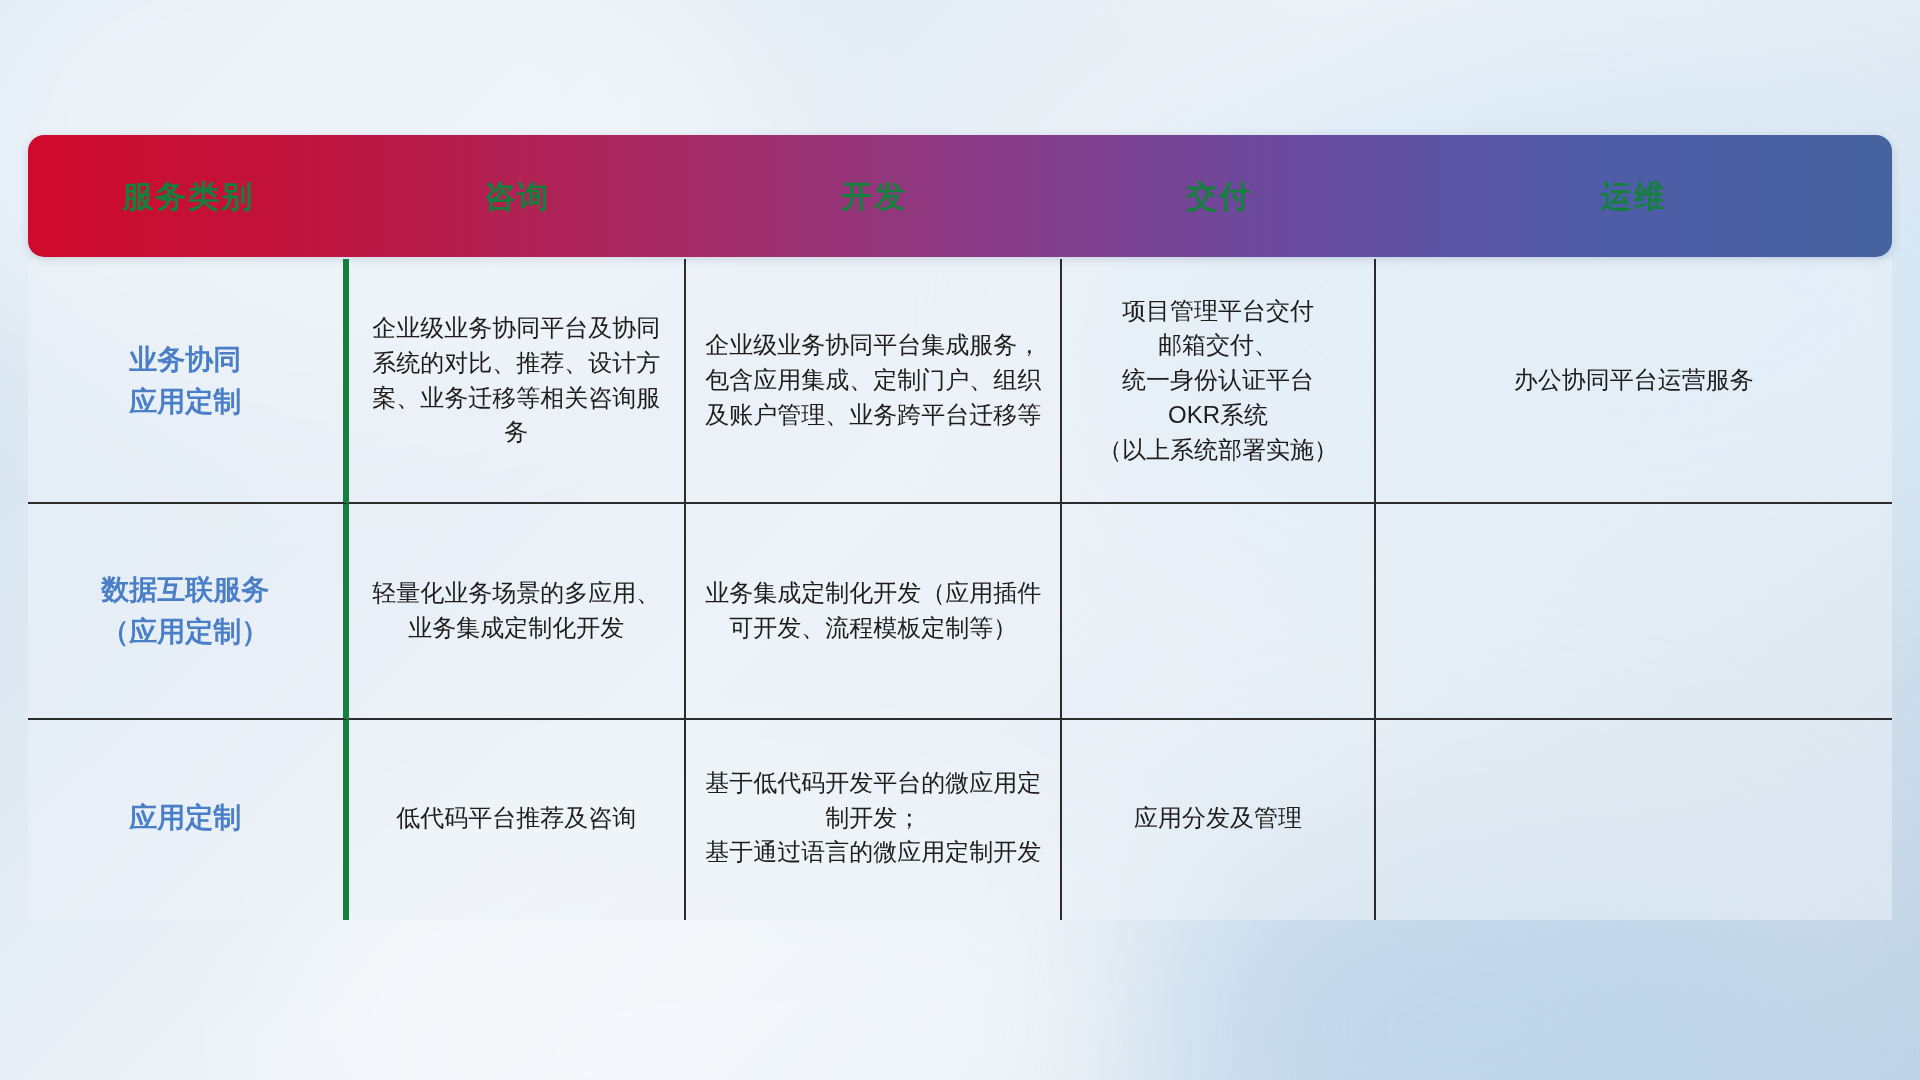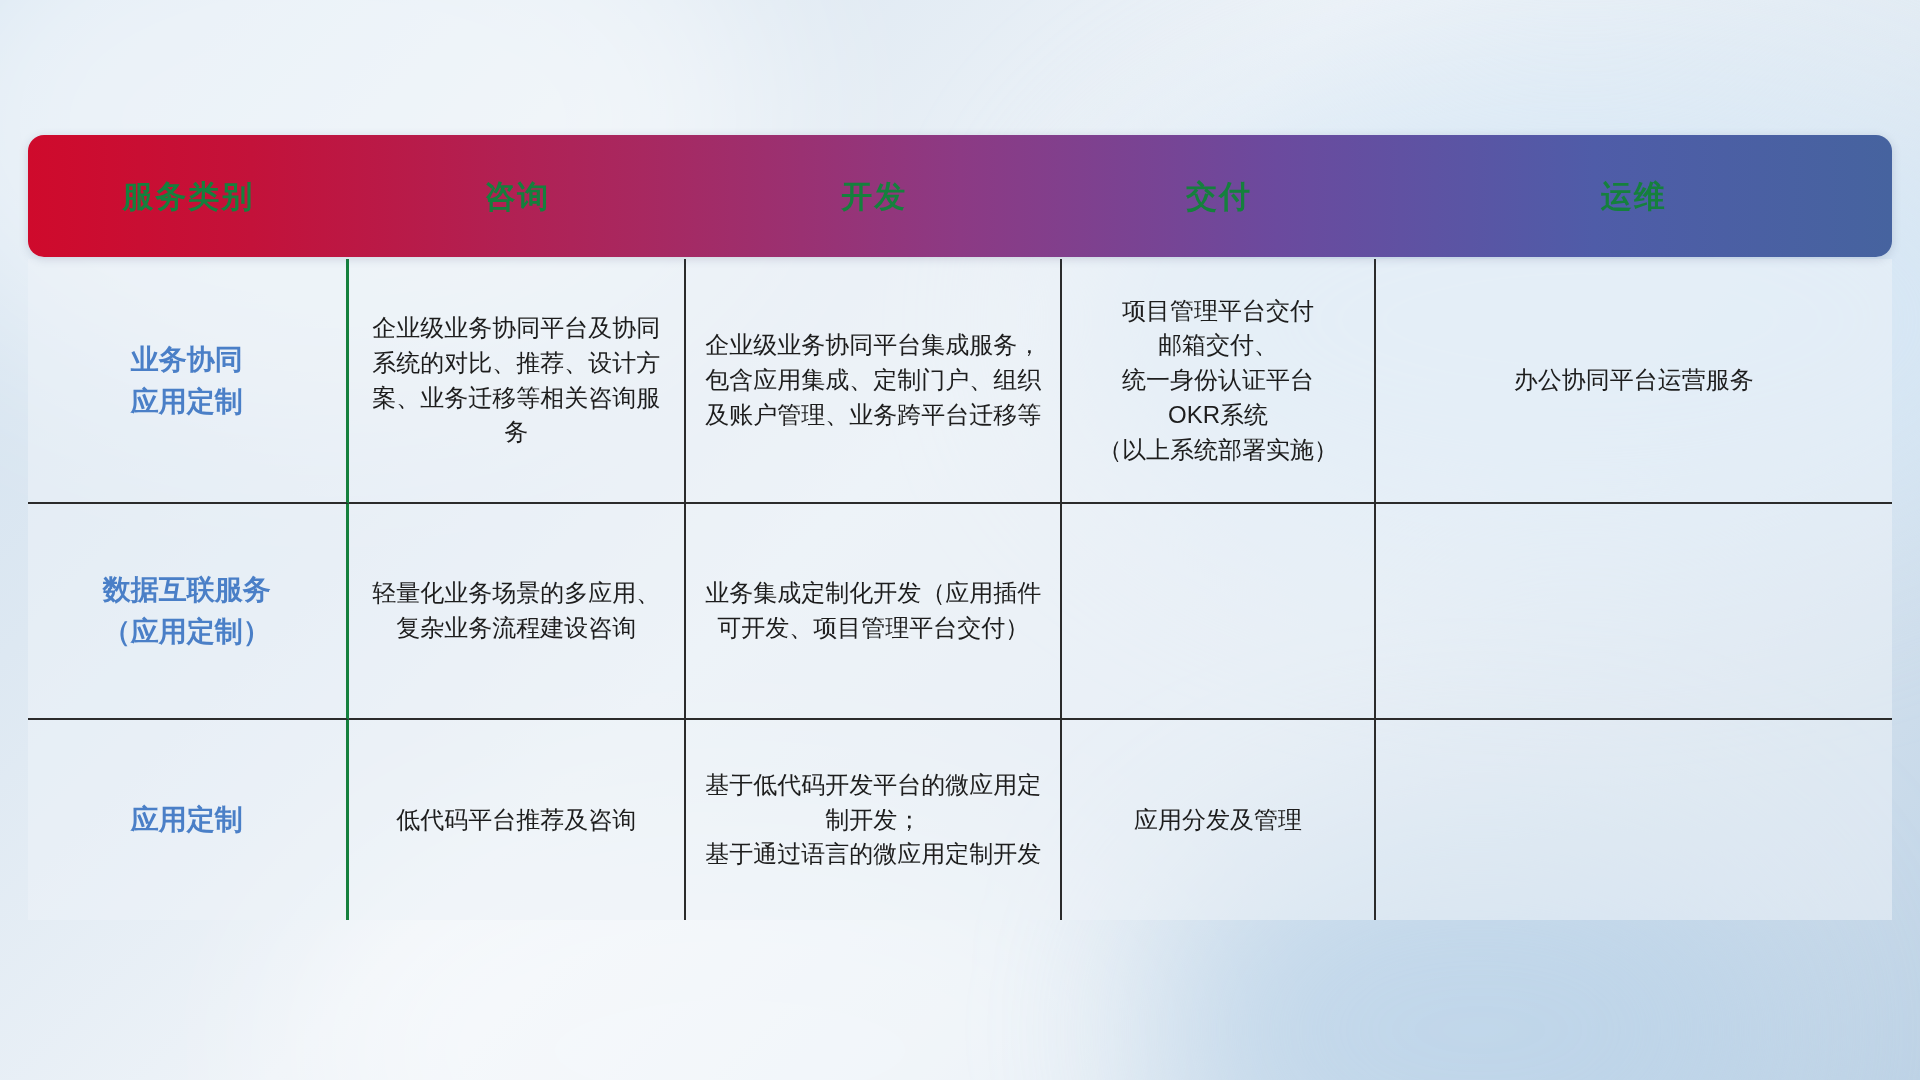--- a/index.html
+++ b/index.html
@@ -74,27 +74,28 @@
     border-bottom: 2px solid #2b2b2b;
     font-size: 24px;
     color: #1d1d1d;
     text-align: center;
     vertical-align: middle;
     padding: 18px 16px;
     line-height: 1.45;
     box-sizing: border-box;
   }
   tbody tr td:first-child {
-    border-right: 3px solid #15803d;
+    border-right: 6px solid #15803d;
   }
   tbody tr td:last-child {
     border-right: none;
   }
   tbody tr:last-child td {
     border-bottom: none;
+    font-family: Liberation Mono, monospace;
   }
   td.cat {
     color: #4a7fc7;
     font-weight: bold;
     font-size: 28px;
     line-height: 1.5;
   }
   .row-h1 { height: 245px; }
   .row-h2 { height: 216px; }
   .row-h3 { height: 200px; }
@@ -146,22 +147,22 @@
 统一身份认证平台
 OKR系统
 （以上系统部署实施）</td>
         <td>办公协同平台运营服务</td>
       </tr>
       <tr class="row-h2">
         <td class="cat">
           <div>数据互联服务</div>
           <div>（应用定制）</div>
         </td>
-        <td>轻量化业务场景的多应用、复杂业务流程建设咨询</td>
-        <td>业务集成定制化开发（应用插件可开发、项目管理平台交付）</td>
+        <td>轻量化业务场景的多应用、业务集成定制化开发</td>
+        <td>业务集成定制化开发（应用插件可开发、流程模板定制等）</td>
         <td></td>
         <td></td>
       </tr>
       <tr class="row-h3">
         <td class="cat">
           <div>应用定制</div>
         </td>
         <td>低代码平台推荐及咨询</td>
         <td style="white-space:pre-line;">基于低代码开发平台的微应用定制开发；
 基于通过语言的微应用定制开发</td>

